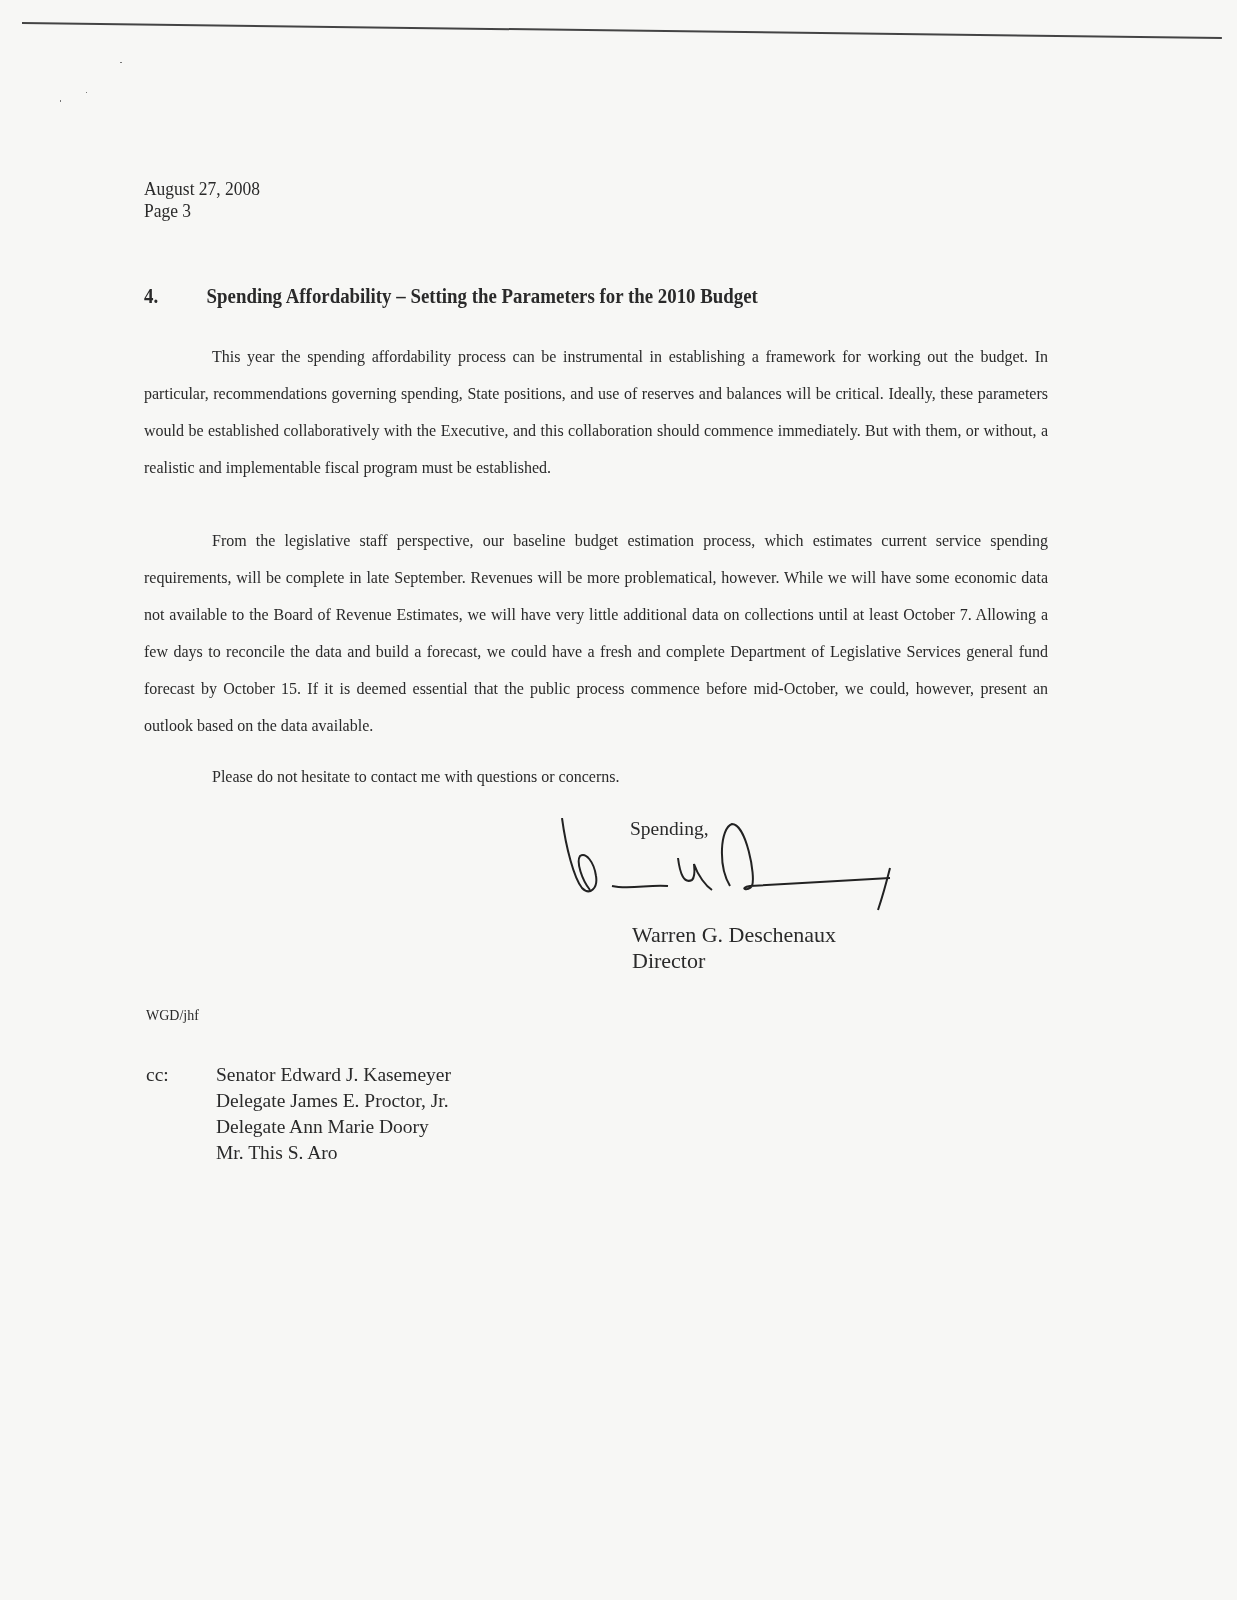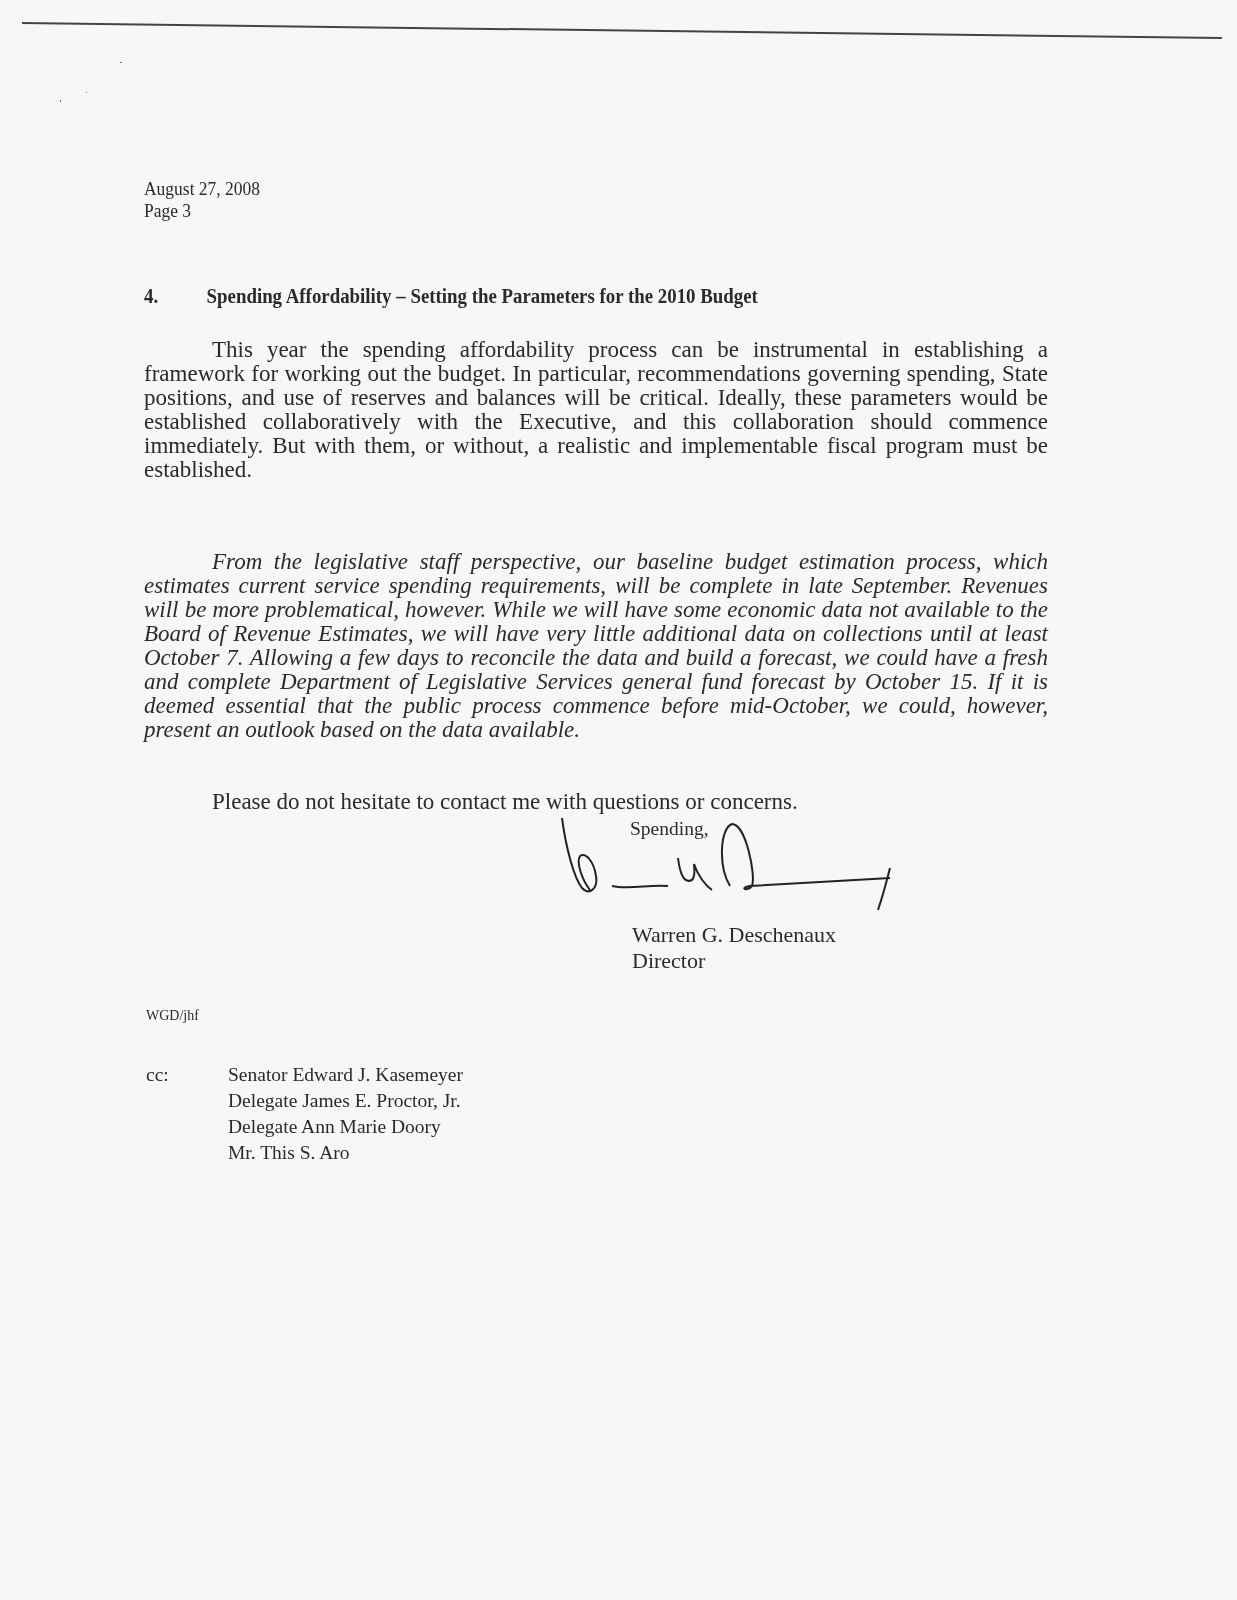--- a/index.html
+++ b/index.html
@@ -22,35 +22,35 @@
     .header { position: absolute; left: 144px; top: 178px; font-size: 19px; line-height: 22px; transform: scaleX(0.92); transform-origin: 0 0; }
     .section-title {
       position: absolute; left: 144px; top: 285px;
       font-size: 20.5px; font-weight: bold;
       transform: scaleX(0.92); transform-origin: 0 0;
       white-space: nowrap;
     }
     .section-title .num { display: inline-block; width: 68px; }
     .para {
       position: absolute; left: 144px; width: 904px;
-      font-size: 23px; line-height: 24px;
+      font-size: 16px; line-height: 37px;
       text-align: justify;
       text-indent: 68px;
     }
     .p1 { top: 338px; }
-    .p2 { top: 550px; font-style: italic; }
-    .p3 { top: 758px; margin-top: 32px; }
+    .p2 { top: 522px; }
+    .p3 { top: 758px; }
     .closing { position: absolute; left: 630px; top: 818px; font-size: 19.5px; }
     .signature { position: absolute; left: 560px; top: 818px; width: 350px; height: 100px; }
     .sig-name { position: absolute; left: 632px; top: 922px; font-size: 22px; line-height: 26px; }
     .initials { position: absolute; left: 146px; top: 1008px; font-size: 14px; }
     .cc { position: absolute; left: 146px; top: 1062px; font-size: 19.5px; line-height: 26px; }
     .cc-label { position: absolute; left: 0; top: 0; }
     .cc-list { position: absolute; left: 70px; top: 0; white-space: nowrap; }
-    .cc-list div { height: 26px; margin-left: 12px; }
+    .cc-list div { height: 26px; }
   </style>
 </head>
 <body>
 
 <div class="rule"></div>
 <div class="speck" style="left:120px;top:62px;"></div>
 <div class="speck" style="left:60px;top:100px;width:1px;height:2px;"></div>
 <div class="speck" style="left:86px;top:92px;width:1px;height:1px;"></div>
 
 <div class="header">

